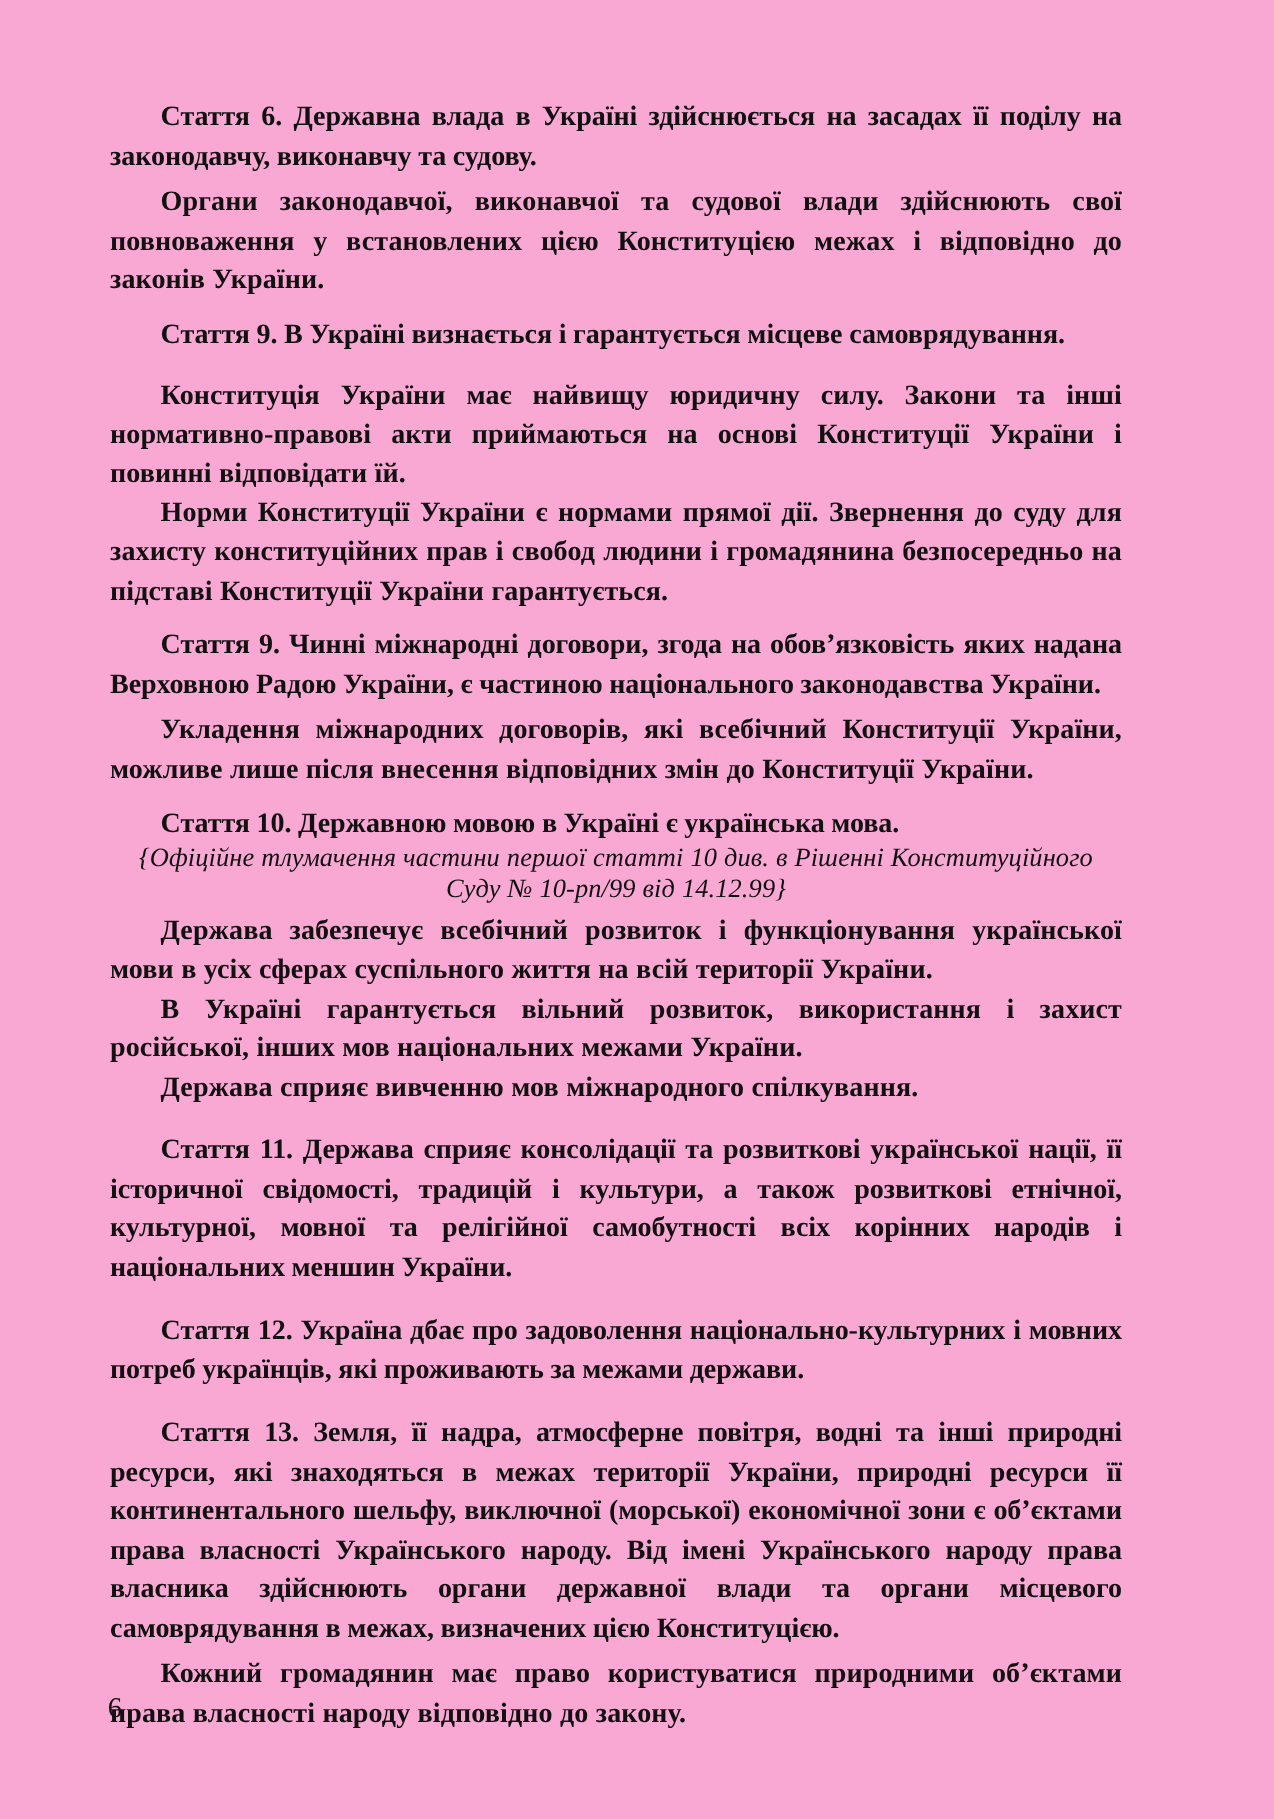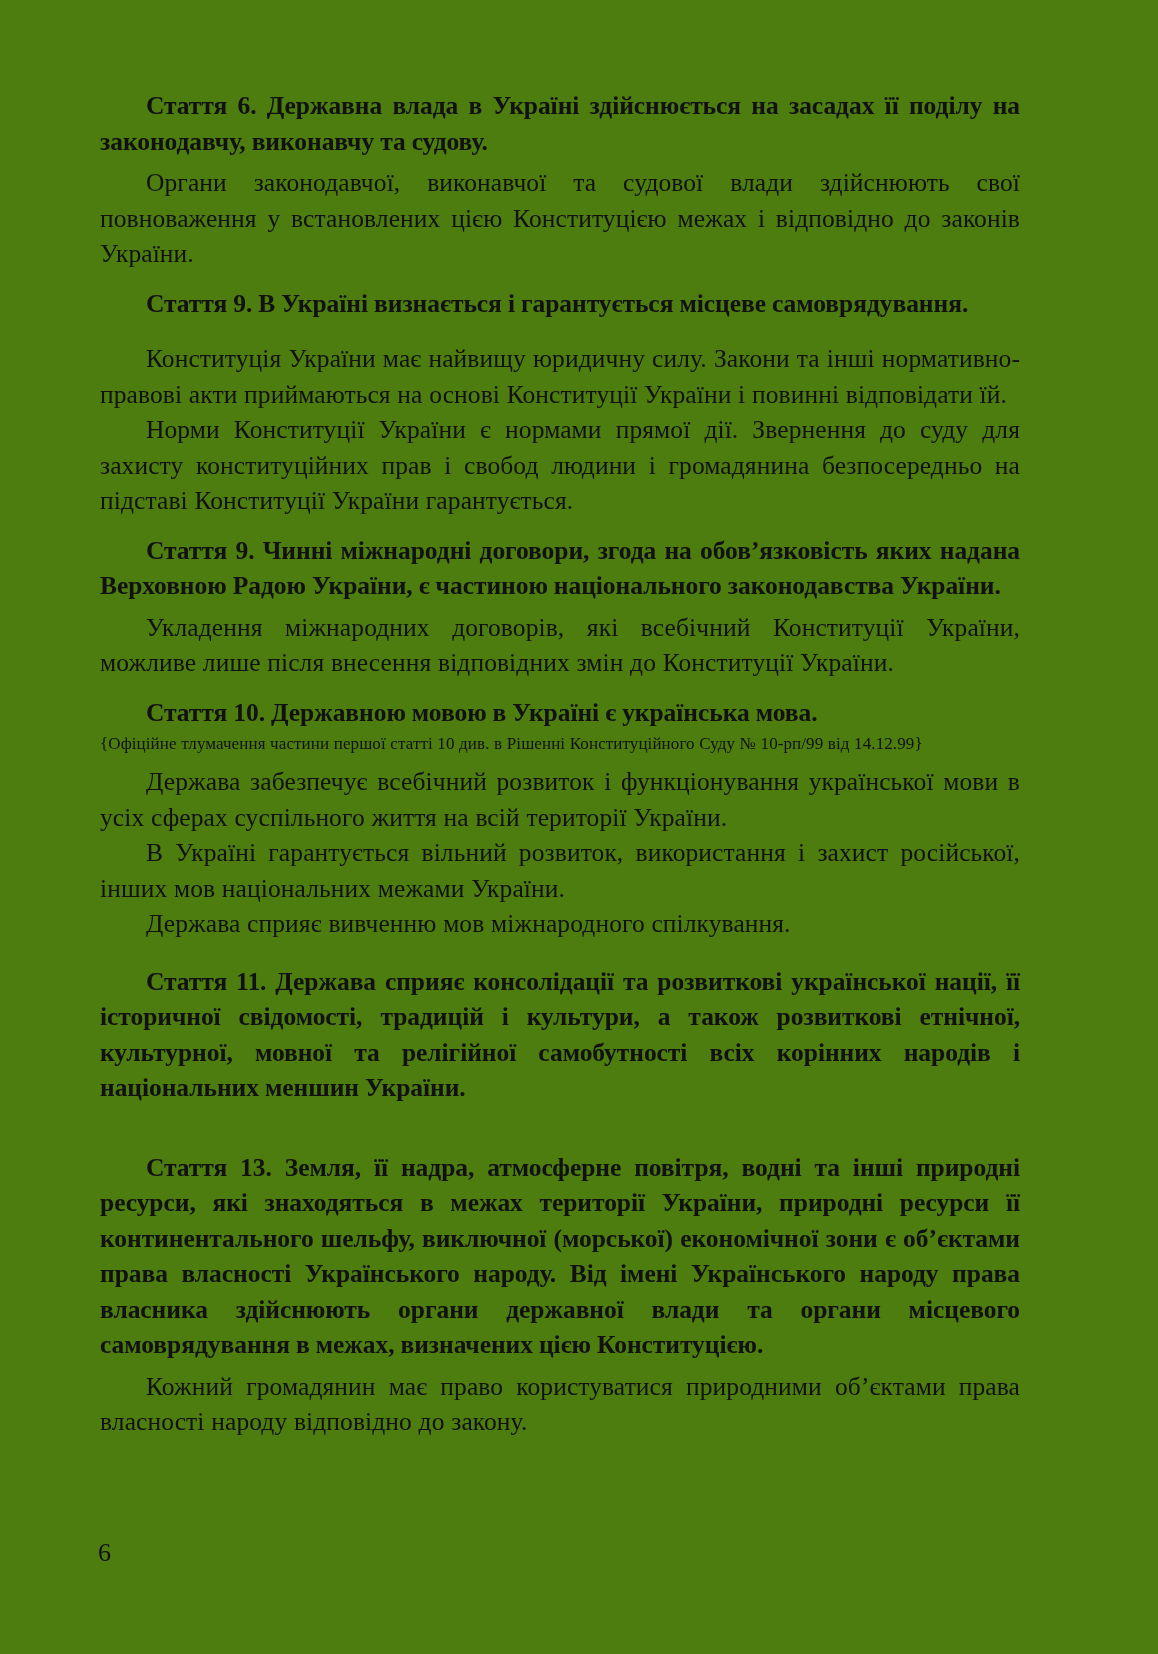--- a/index.html
+++ b/index.html
@@ -15,52 +15,53 @@
     font-family: "Liberation Serif", "DejaVu Serif", serif;
     color: #111111;
     overflow: hidden;
   }
   .page {
     position: absolute;
     left: 0;
     top: 0;
     width: 1158px;
     height: 1654px;
-    background: #4d7c0f;
+    background: #f9a8d4;
   }
   .text-column {
     position: absolute;
     left: 100px;
     top: 88px;
     width: 920px;
   }
   .para {
     margin: 0;
     text-align: justify;
     text-justify: inter-word;
     font-size: 25.5px;
     line-height: 35.5px;
     letter-spacing: 0.1px;
     word-spacing: 0.2px;
     text-indent: 46px;
     hyphens: manual;
   }
   .para.body {
-    font-weight: 400;
+    font-weight: 700;
   }
   .para.heading {
     font-weight: 700;
     letter-spacing: -0.05px;
     word-spacing: -0.3px;
   }
   .para.note {
-    font-size: 17px;
+    font-style: italic;
+    font-size: 24px;
     line-height: 28px;
     text-indent: 0;
-    text-align: left;
+    text-align: center;
     letter-spacing: 0.1px;
   }
   
   .gap-sm { height: 6px; }
   .gap-md { height: 14px; }
   .gap-lg { height: 22px; }
 
   .page-number {
     position: absolute;
     left: 98px;
@@ -100,20 +101,21 @@
     <p class="para note">{Офіційне тлумачення частини першої статті 10 див. в Рішенні Конституційного Суду № 10-рп/99 від 14.12.99}</p>
     <div class="gap-sm"></div>
     <p class="para body">Держава забезпечує всебічний розвиток і функціонування української мови в усіх сферах суспільного життя на всій території України.</p>
     <p class="para body">В Україні гарантується вільний розвиток, використання і захист російської, інших мов національних межами України.</p>
     <p class="para body">Держава сприяє вивченню мов міжнародного спілкування.</p>
 
     <div class="gap-lg"></div>
     <p class="para heading">Стаття 11. Держава сприяє консолідації та розвиткові української нації, її історичної свідомості, традицій і культури, а також розвиткові етнічної, культурної, мовної та релігійної самобутності всіх корінних народів і національних меншин України.</p>
 
     <div class="gap-lg"></div>
+    <p class="para heading">Стаття 12. Україна дбає про задоволення національно-культурних і мовних потреб українців, які проживають за межами держави.</p>
 
     <div class="gap-lg"></div>
     <p class="para heading">Стаття 13. Земля, її надра, атмосферне повітря, водні та інші природні ресурси, які знаходяться в межах території України, природні ресурси її континентального шельфу, виключної (морської) економічної зони є об’єктами права власності Українського народу. Від імені Українського народу права власника здійснюють органи державної влади та органи місцевого самоврядування в межах, визначених цією Конституцією.</p>
     <div class="gap-sm"></div>
     <p class="para body">Кожний громадянин має право користуватися природними об’єктами права власності народу відповідно до закону.</p>
 
   </div>
 
   <div class="page-number">6</div>
 

